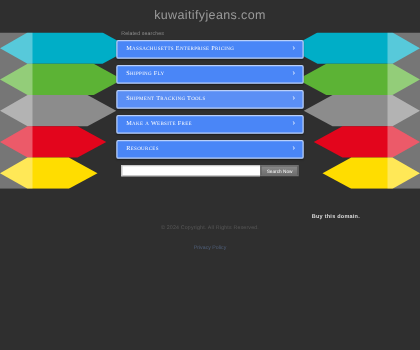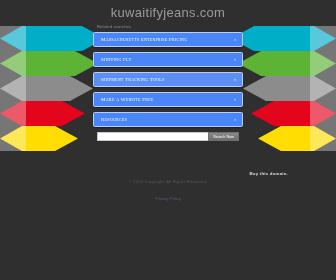--- a/index.html
+++ b/index.html
@@ -40,21 +40,21 @@
     right: 0;
     top: 0;
     z-index: 5;
     text-align: center;
   }
 
   #site-title {
     margin: 0;
     padding-top: 7px;
     font-family: "Liberation Sans", sans-serif;
-    font-size: 13px;
+    font-size: 10px;
     letter-spacing: 0.3px;
     font-weight: normal;
     color: #9a9a9a;
     line-height: 12px;
   }
 
   #related-label {
     margin: 0;
     padding-top: 5px;
     padding-left: 6px;

